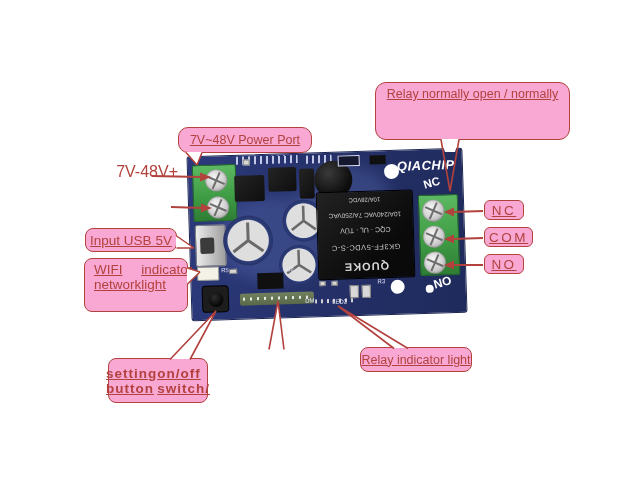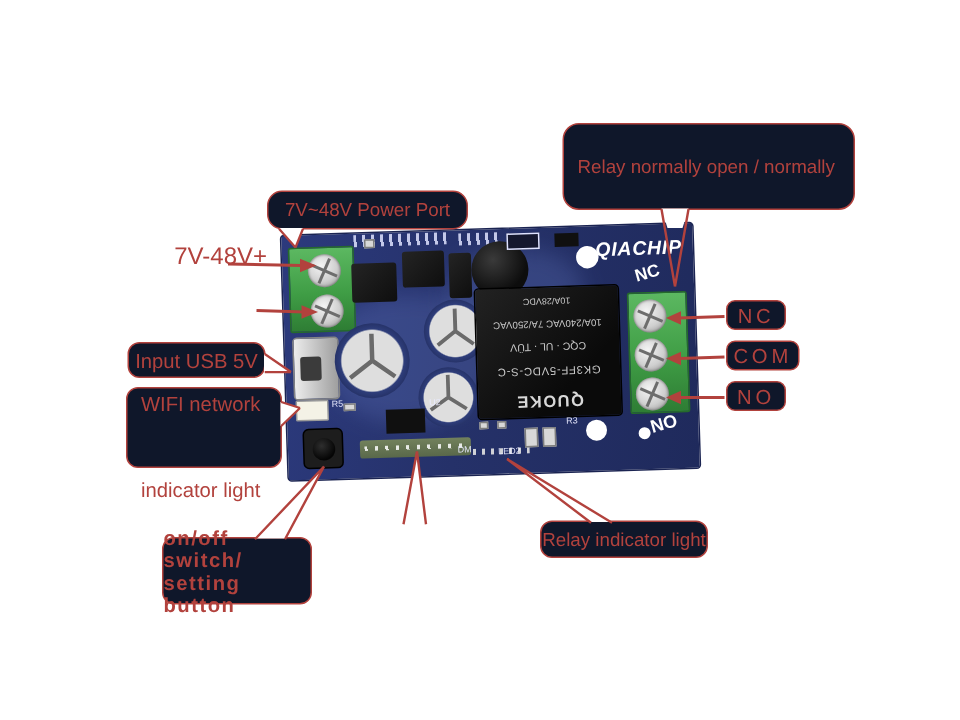--- a/index.html
+++ b/index.html
@@ -8,23 +8,24 @@
     --green:#3f9d45;
   }
   html,body{margin:0;padding:0;}
   .canvas{
     position:relative;width:640px;height:480px;background:#fff;overflow:hidden;
     font-family:"Liberation Sans",sans-serif;
   }
   
   .lbl{position:absolute;color:var(--red);z-index:4;}
   .box{
-    border:1.6px solid var(--red);border-radius:8px;background:#0f172a;
-    display:flex;flex-direction:column;justify-content:center;align-items:center;
+    border:1.6px solid var(--red);border-radius:8px;background:#f9a8d4;
+    display:flex;flex-direction:row;justify-content:center;align-items:center;
     box-sizing:border-box;
+    text-decoration:underline;
   }
   .plain{background:transparent;}
   .tr{text-align:right;}
   
   .board{
     position:absolute;left:189px;top:152px;width:274px;height:163px;
     background:linear-gradient(100deg,#2c3a7d 0%,#253169 45%,#1f2a5c 100%);
     border:1px solid #1b2452;border-radius:3px;
     transform:rotate(-1.8deg);transform-origin:center;z-index:1;
   }
@@ -192,28 +193,28 @@
   <div class="lbl box" style="left:178px;top:127px;width:134px;height:26px;border-radius:10px;">
     <div class="f13">7V~48V Power Port</div>
   </div>
 
   <div class="lbl plain tr f18" style="left:80px;top:163px;width:98px;">7V-48V+</div>
 
   <div class="lbl box" style="left:85px;top:228px;width:92px;height:24px;">
     <div class="f14">Input USB 5V</div>
   </div>
 
-  <div class="lbl box" style="left:84px;top:258px;width:104px;height:54px;align-items:flex-start;padding:3px 9px;justify-content:space-around;gap:42px;">
+  <div class="lbl box" style="left:84px;top:258px;width:104px;height:54px;align-items:flex-start;padding:3px 9px;justify-content:space-around;">
     <div class="f14">WIFI network</div>
     <div class="f14">indicator light</div>
   </div>
 
   <div class="lbl box" style="left:108px;top:358px;width:100px;height:45px;font-weight:bold;letter-spacing:1px;">
+    <div class="f14">setting button</div>
     <div class="f14">on/off switch/</div>
-    <div class="f14">setting button</div>
   </div>
 
 
   <div class="lbl box" style="left:360px;top:347px;width:112px;height:25px;">
     <div class="f13">Relay indicator light</div>
   </div>
 
   <div class="lbl box term-lbl" style="left:484px;top:200px;width:40px;height:20px;border-radius:6px;">
     <div>NC</div>
   </div>

